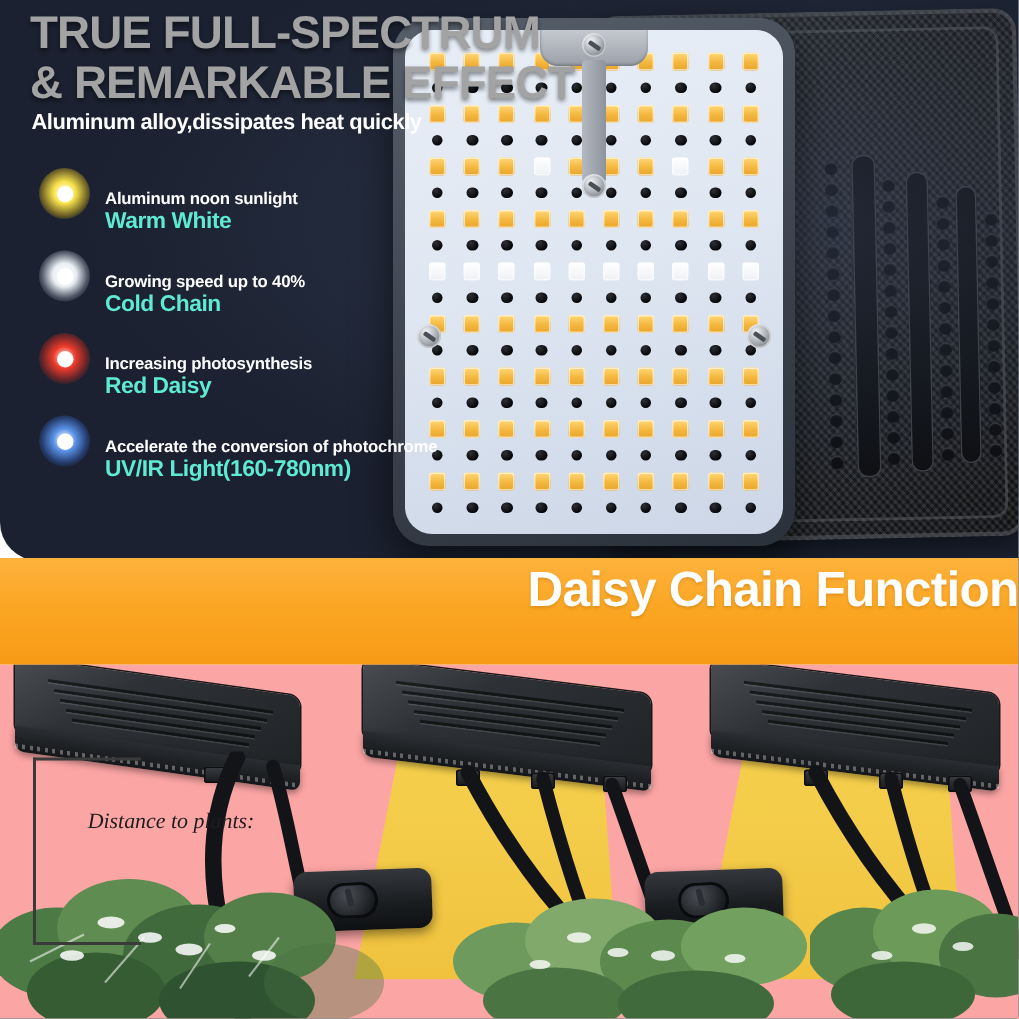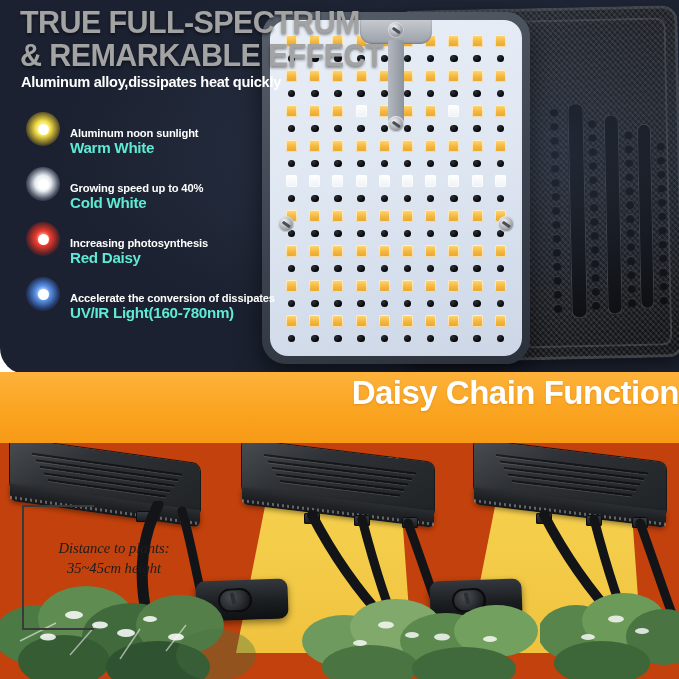--- a/index.html
+++ b/index.html
@@ -155,21 +155,21 @@
     text-shadow:0 1px 2px rgba(140,80,0,.25);
   }
   .banner-sub{
     position:absolute; left:0; right:0; top:44px; text-align:center;
     color:#ffffff; font-size:16.5px; font-weight:bold; letter-spacing:-0.2px;
   }
 
   
   .bottom{
     position:absolute; left:0; top:443px; width:679px; height:236px;
-    background:#c2410c; overflow:hidden;
+    background:#fca5a5; overflow:hidden;
   }
   .beam{ position:absolute; background:linear-gradient(180deg,#F6D24E 0%, #F3CB48 55%, #F0C23E 100%); }
   .beam.b2{
     left:236px; top:14px; width:176px; height:196px;
     clip-path:polygon(22% 0%, 92% 0%, 100% 100%, 0% 100%);
   }
   .beam.b3{
     left:466px; top:14px; width:176px; height:196px;
     clip-path:polygon(22% 0%, 92% 0%, 100% 100%, 0% 100%);
   }
@@ -540,36 +540,36 @@
         <div class="orb warm">
             <div class="core"></div>
           </div>
         <div class="feat-title">Warm White</div>
         <div class="feat-desc">Aluminum noon sunlight</div>
       </div>
       <div class="feature">
         <div class="orb cold">
             <div class="core"></div>
           </div>
-        <div class="feat-title">Cold White</div>
+        <div class="feat-title">Cold Chain</div>
         <div class="feat-desc">Growing speed up to 40%</div>
       </div>
       <div class="feature">
         <div class="orb red">
             <div class="core"></div>
           </div>
         <div class="feat-title">Red Daisy</div>
         <div class="feat-desc">Increasing photosynthesis</div>
       </div>
       <div class="feature">
         <div class="orb blue">
             <div class="core"></div>
           </div>
         <div class="feat-title">UV/IR Light(160-780nm)</div>
-        <div class="feat-desc">Accelerate the conversion of dissipates</div>
+        <div class="feat-desc">Accelerate the conversion of photochrome</div>
       </div>
     </div>
   </div>
 
   <div class="banner">
     <div class="banner-title">Daisy Chain Function</div>
   </div>
 
   <div class="bottom">
 
@@ -649,21 +649,20 @@
       <div class="rocker"></div>
     </div>
 
     <div class="measure">
       <div class="bar"></div>
       <div class="tick t1"></div>
       <div class="tick t2"></div>
     </div>
     <div class="measure-text" style="position:absolute; left:34px; top:96px; width:160px;">
       <div>Distance to plants:</div>
-      <div>35~45cm height</div>
     </div>
 
     <svg style="position:absolute; left:-10px; top:120px; width:270px; height:120px;" viewBox="0 0 270 120" preserveAspectRatio="none">
       <g>
         <ellipse cx="48" cy="72" rx="44" ry="30" fill="#4b7a45"></ellipse>
         <ellipse cx="96" cy="56" rx="48" ry="33" fill="#5f8c50"></ellipse>
         <ellipse cx="142" cy="74" rx="50" ry="34" fill="#40693c"></ellipse>
         <ellipse cx="190" cy="62" rx="44" ry="30" fill="#557f49"></ellipse>
         <ellipse cx="74" cy="98" rx="46" ry="26" fill="#365c34"></ellipse>
         <ellipse cx="168" cy="104" rx="52" ry="26" fill="#2f5330"></ellipse>

